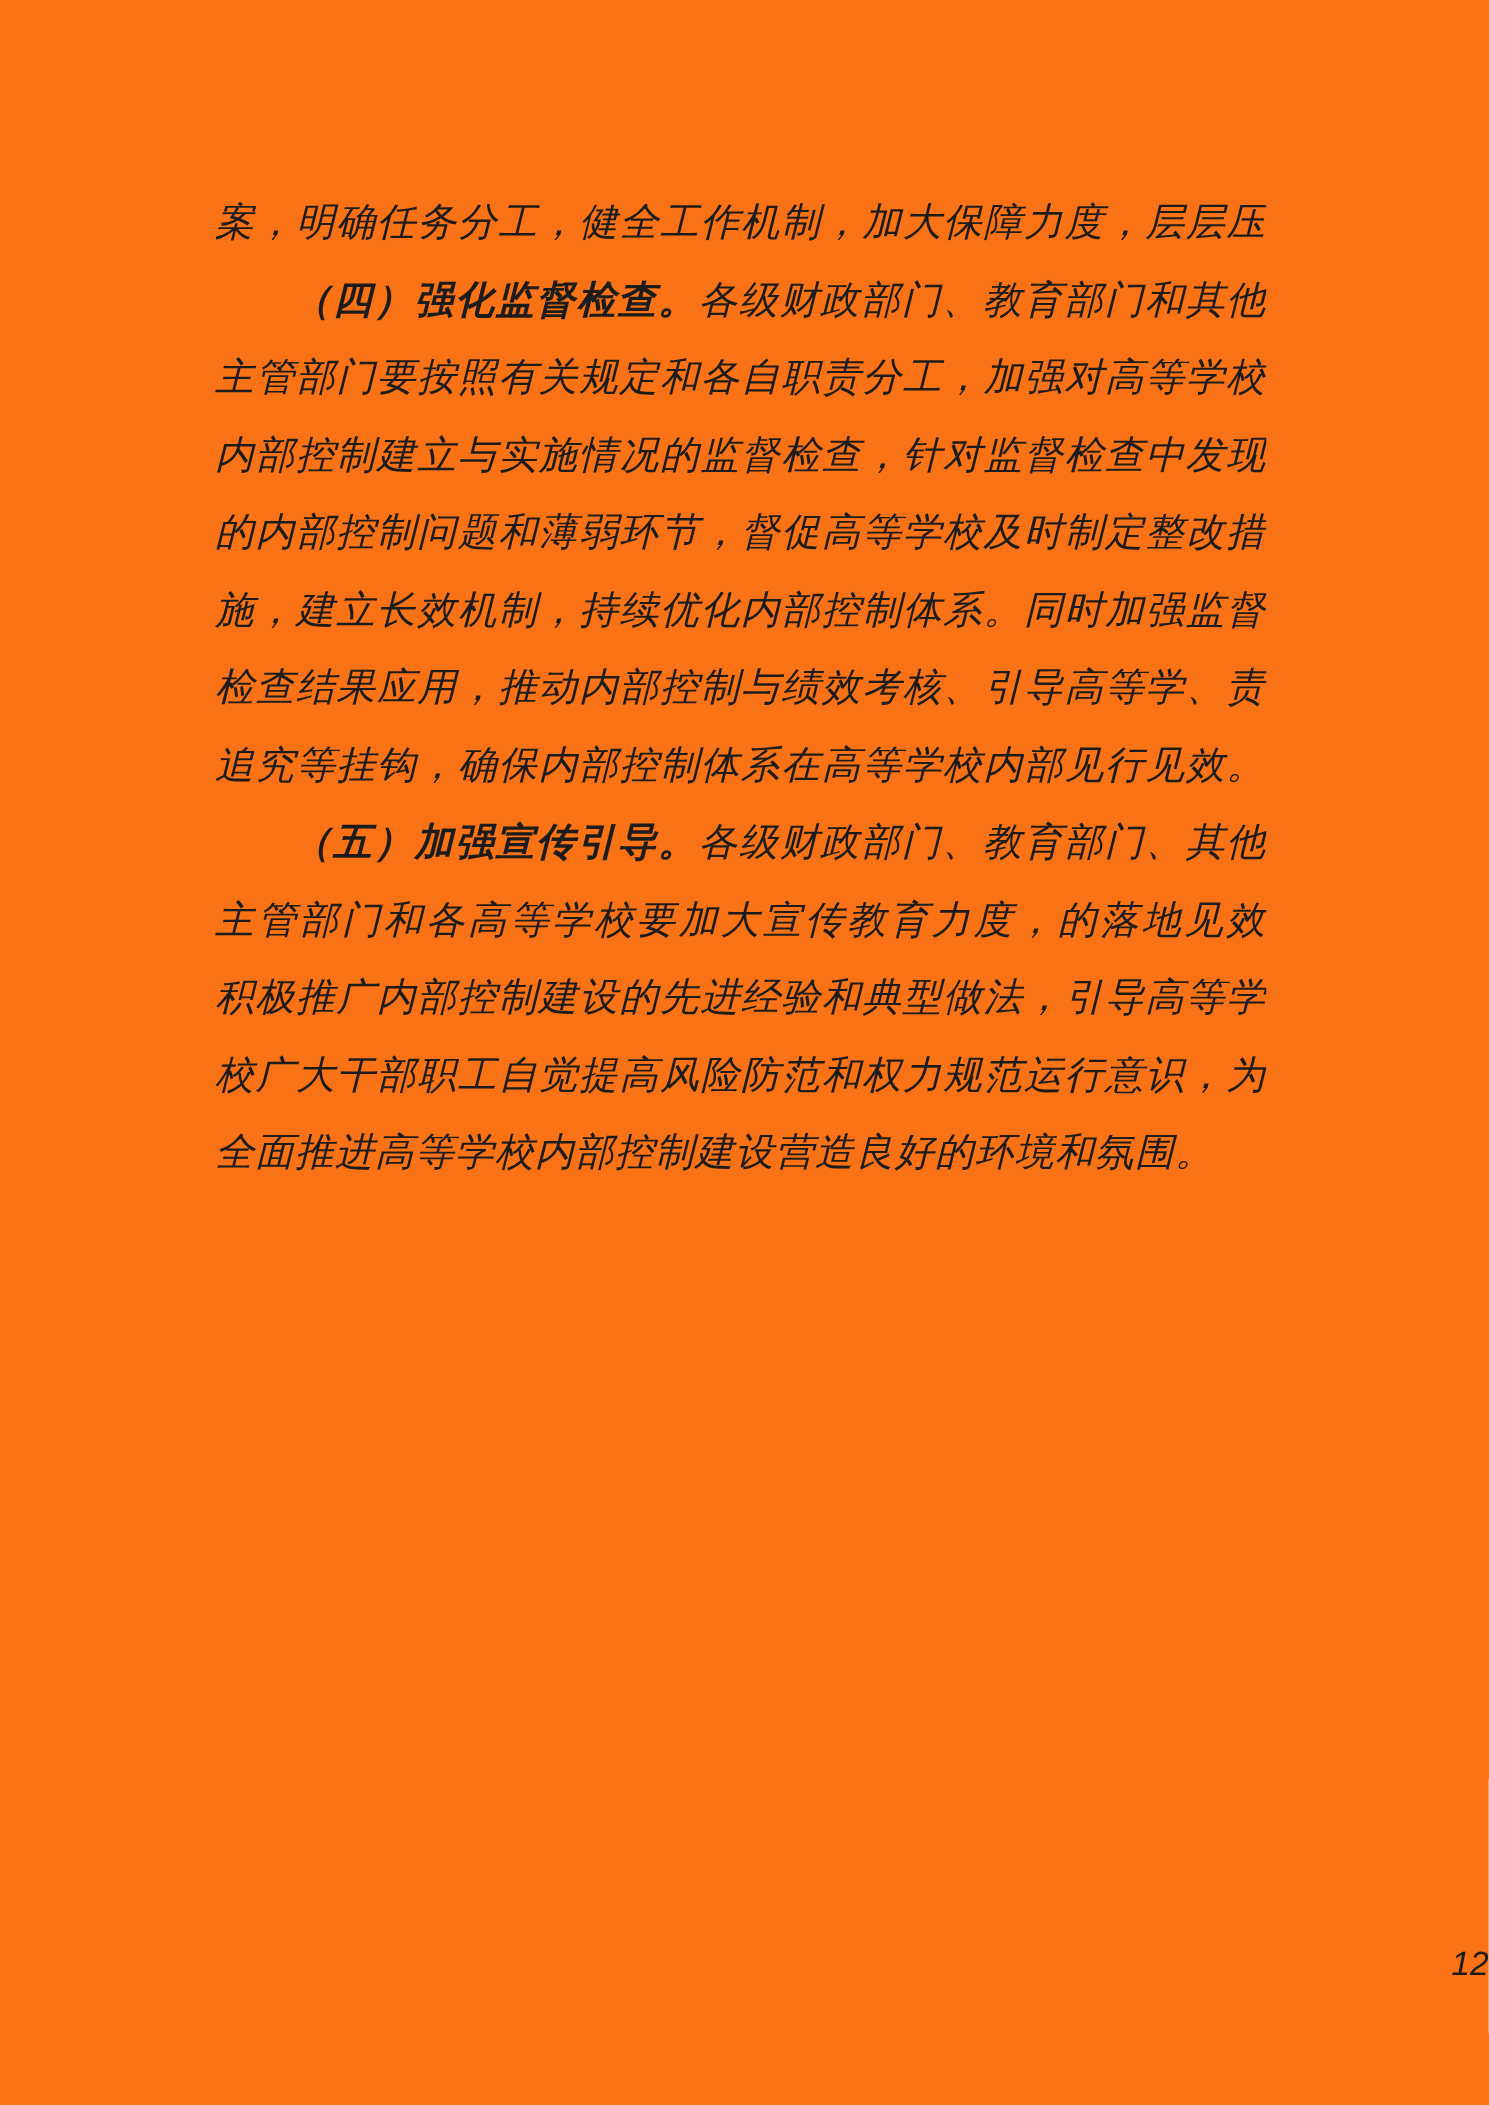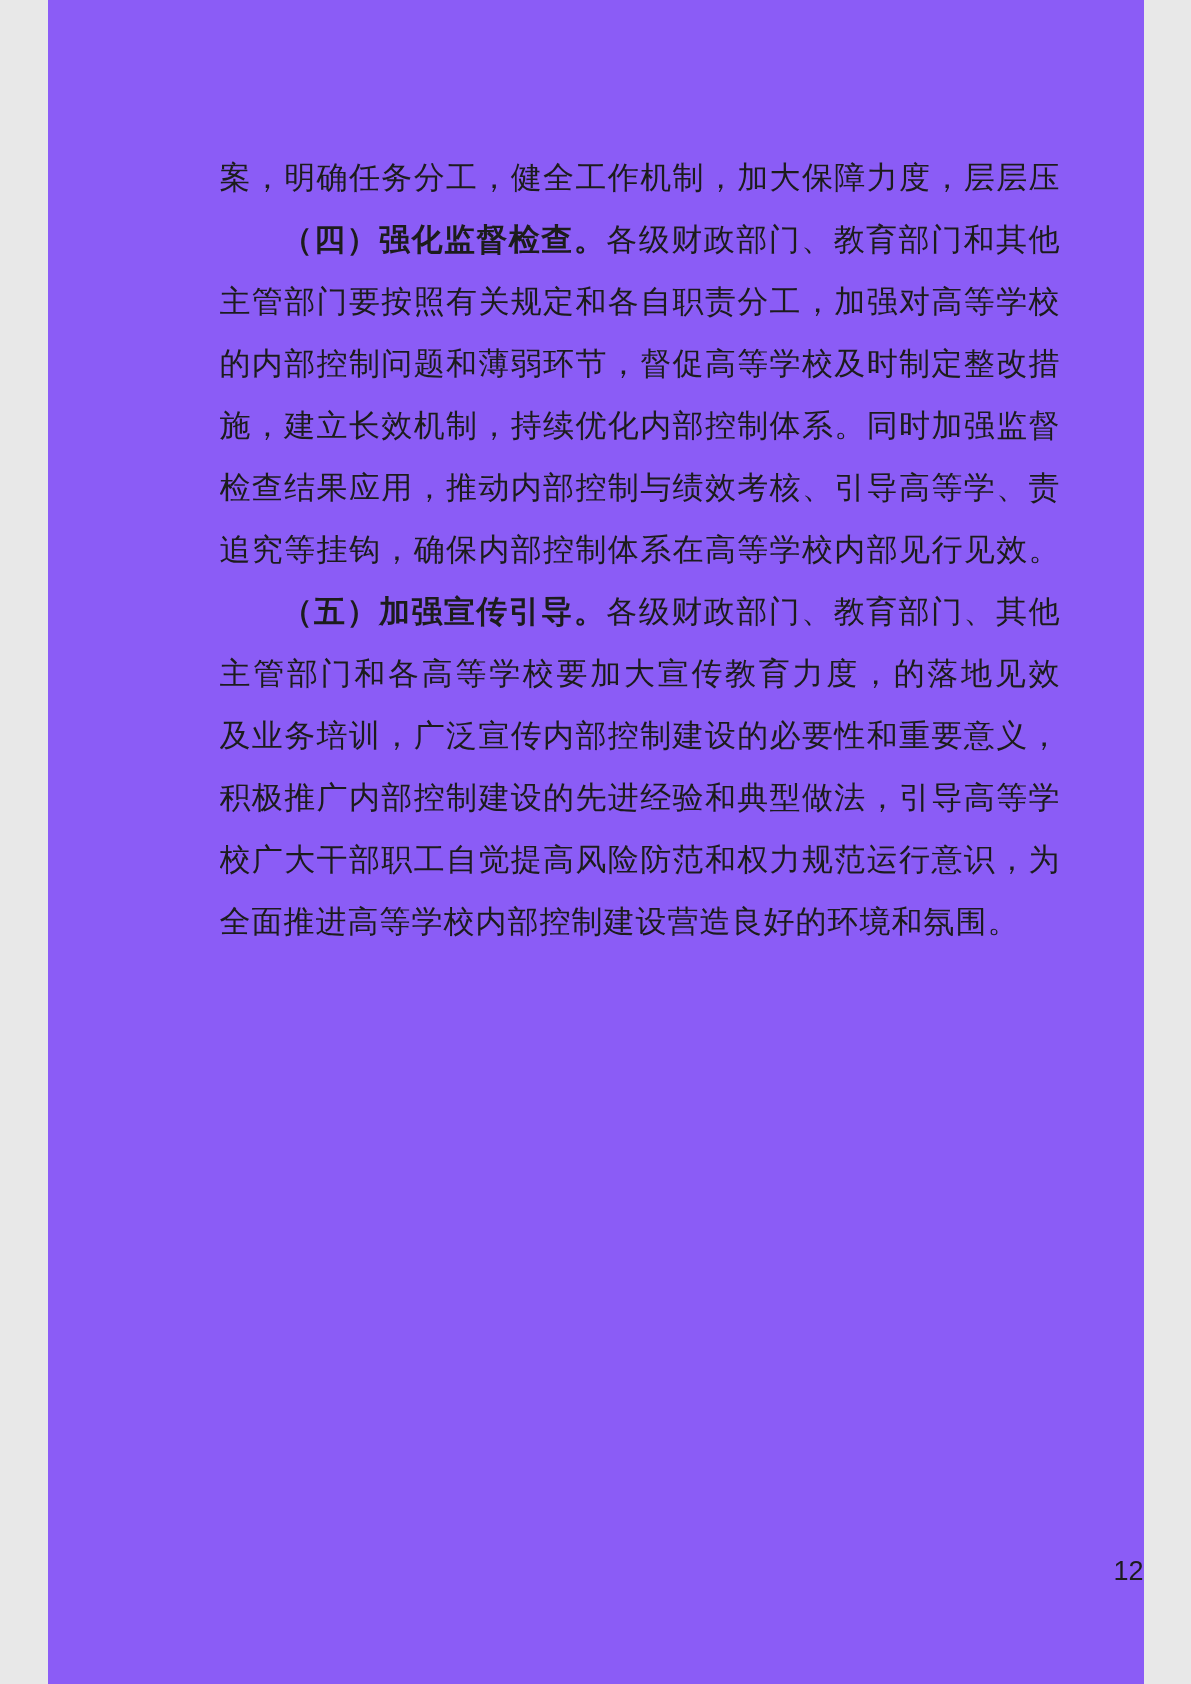--- a/index.html
+++ b/index.html
@@ -2,27 +2,28 @@
 <html><head>
 <meta charset="utf-8">
 <style>
   html, body {
     margin: 0;
     padding: 0;
     background: #e8e8e8;
   }
   .page {
     position: relative;
-    width: 1096px;
+    width: 1191px;
     height: 1684px;
     margin: 0 auto;
-    background: #8b5cf6;
+    background: #f97316;
     font-family: "Liberation Serif", "DejaVu Serif", serif;
     color: #1c1c1c;
     overflow: hidden;
+    font-style: italic;
   }
   .text-block {
     position: absolute;
     left: 172px;
     top: 147px;
     width: 841px;
   }
   .line {
     height: 62px;
     line-height: 62px;
@@ -55,25 +56,25 @@
   }
 </style>
 </head>
 <body>
 
 <div class="page">
   <div class="text-block">
       <div class="line just">案，明确任务分工，健全工作机制，加大保障力度，层层压</div>
       <div class="line just indent"><span class="hdr">（四）强化监督检查。</span>各级财政部门、教育部门和其他</div>
       <div class="line just">主管部门要按照有关规定和各自职责分工，加强对高等学校</div>
+      <div class="line just">内部控制建立与实施情况的监督检查，针对监督检查中发现</div>
       <div class="line just">的内部控制问题和薄弱环节，督促高等学校及时制定整改措</div>
       <div class="line just">施，建立长效机制，持续优化内部控制体系。同时加强监督</div>
       <div class="line just">检查结果应用，推动内部控制与绩效考核、引导高等学、责任</div>
       <div class="line just">追究等挂钩，确保内部控制体系在高等学校内部见行见效。</div>
       <div class="line just indent"><span class="hdr">（五）加强宣传引导。</span>各级财政部门、教育部门、其他</div>
       <div class="line just">主管部门和各高等学校要加大宣传教育力度，的落地见效</div>
-      <div class="line just">及业务培训，广泛宣传内部控制建设的必要性和重要意义，</div>
       <div class="line just">积极推广内部控制建设的先进经验和典型做法，引导高等学</div>
       <div class="line just">校广大干部职工自觉提高风险防范和权力规范运行意识，为</div>
       <div class="line">全面推进高等学校内部控制建设营造良好的环境和氛围。</div>
     </div>
   <div class="page-number">12</div>
 </div>
 
 </body></html>

